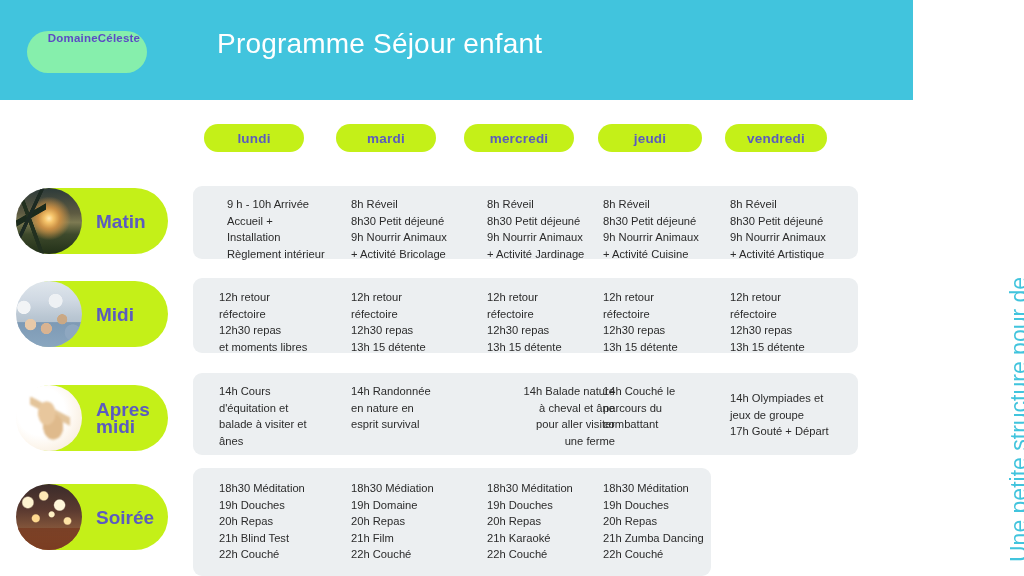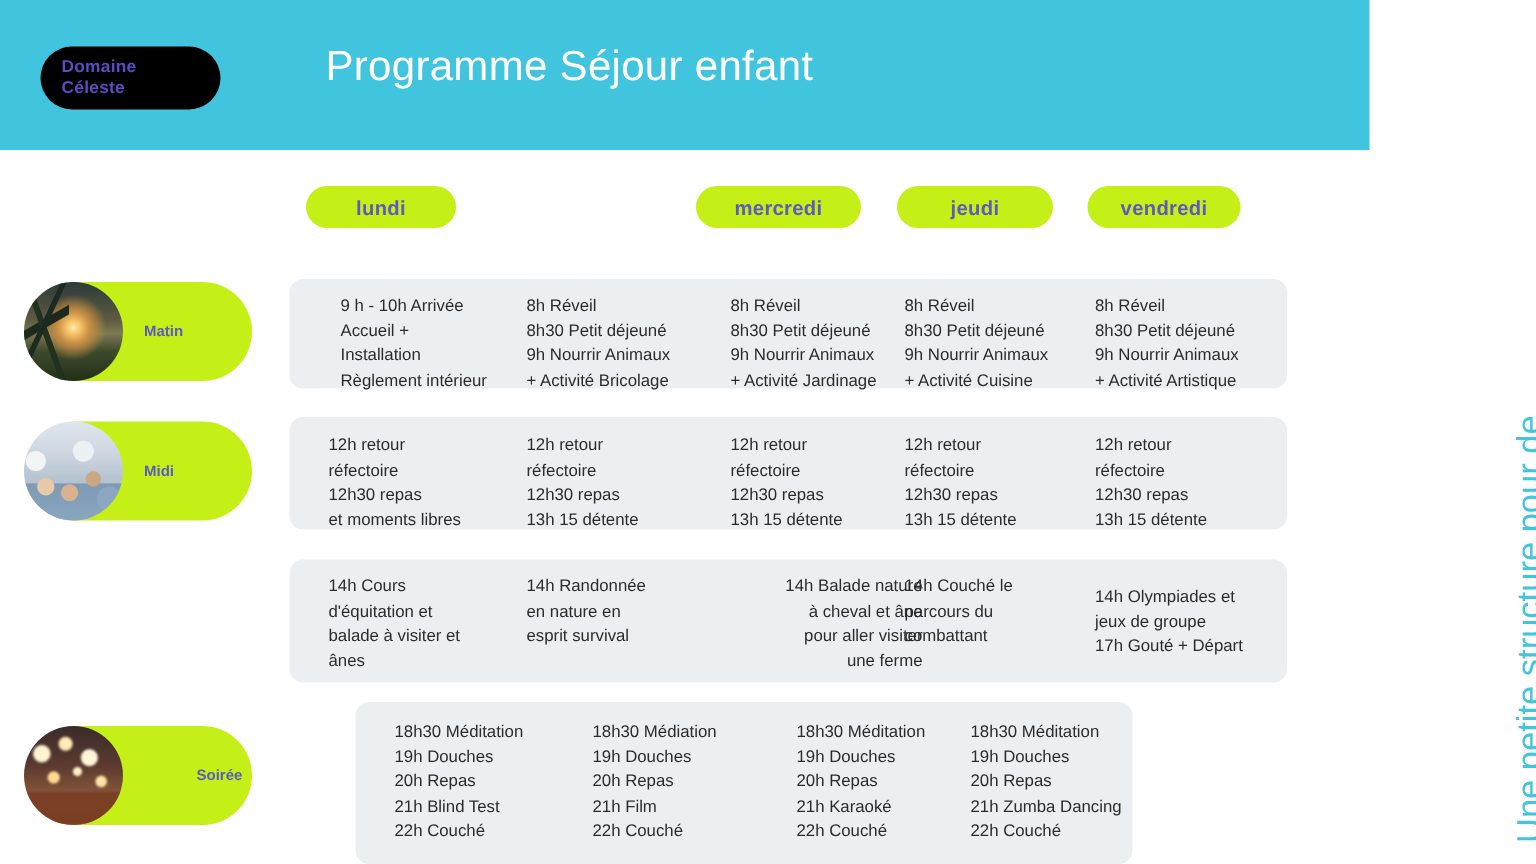--- a/index.html
+++ b/index.html
@@ -14,23 +14,23 @@
   .page{position:relative;width:1024px;height:576px;}
 
   
   .header-band{
     position:absolute;left:0;top:0;width:913px;height:100px;
     background:#41c4dd;
   }
   .brand-badge{
     position:absolute;left:27px;top:31px;
     width:120px;height:42px;
-    background:#000000;
+    background:#86efac;
     border-radius:21px;
-    display:flex;flex-direction:column;justify-content:center;
+    display:flex;flex-direction:row;justify-content:center;
     padding-left:14px;box-sizing:border-box;
   }
   .brand-line{
     color:#5b4bc4;font-size:11.5px;font-weight:bold;line-height:14px;
     letter-spacing:.2px;
   }
   .header-title{
     position:absolute;left:217px;top:28px;
     color:#ffffff;font-size:28px;font-weight:normal;letter-spacing:.2px;
     white-space:nowrap;
@@ -71,21 +71,21 @@
     display:flex;align-items:center;
   }
   .slot-thumb{
     width:66px;height:66px;border-radius:50%;
     flex:0 0 66px;
     background-size:cover;background-position:center;
     margin-left:-2px;
     overflow:hidden;position:relative;
   }
   .slot-label{
-    color:#5b5bbf;font-size:10px;font-weight:bold;
+    color:#5b5bbf;font-size:19px;font-weight:bold;
     line-height:17px;margin-left:14px;white-space:pre-line;
   }
 
   
   .thumb-sunset{
     background:
       radial-gradient(circle at 50% 46%, #ffe9b0 0%, #f6c46a 9%, #c98f45 22%, transparent 45%),
       linear-gradient(#2c3a3a 0%, #5d5a41 38%, #7d7a52 52%, #3e4a2c 70%, #223018 100%);
   }
   .thumb-sunset::after{
@@ -166,20 +166,23 @@
 
   <div class="side-caption">
     <div class="side-caption-inner">Une petite structure pour de
 grands moments</div>
   </div>
 
   <div class="day-row">
     <div class="day-pill" style="left:204px;width:100px;">
       <span>lundi</span>
     </div>
+    <div class="day-pill" style="left:336px;width:100px;">
+      <span>mardi</span>
+    </div>
     <div class="day-pill" style="left:464px;width:110px;">
       <span>mercredi</span>
     </div>
     <div class="day-pill" style="left:598px;width:104px;">
       <span>jeudi</span>
     </div>
     <div class="day-pill" style="left:725px;width:102px;">
       <span>vendredi</span>
     </div>
   </div>
@@ -187,22 +190,27 @@
   <div class="slot-pill" style="top:188px;">
     <div class="slot-thumb thumb-sunset"></div>
     <div class="slot-label">Matin</div>
   </div>
 
   <div class="slot-pill" style="top:281px;">
     <div class="slot-thumb thumb-canteen"></div>
     <div class="slot-label">Midi</div>
   </div>
 
-
-  <div class="slot-pill" style="top:484px;gap:35px;">
+  <div class="slot-pill" style="top:385px;">
+    <div class="slot-thumb thumb-horse"></div>
+    <div class="slot-label">Apres
+midi</div>
+  </div>
+
+  <div class="slot-pill" style="top:484px;">
     <div class="slot-thumb thumb-lights"></div>
     <div class="slot-label">Soirée</div>
   </div>
 
   <div class="card" style="left:193px;top:186px;width:665px;height:73px;">
     <div class="cell" style="left:34px;top:10px;width:120px;">9 h - 10h Arrivée
 Accueil +
 Installation
 Règlement intérieur</div>
     <div class="cell" style="left:158px;top:10px;width:130px;">8h Réveil
@@ -259,28 +267,28 @@
 pour aller visiter
 une ferme</div>
     <div class="cell" style="left:410px;top:10px;width:110px;">14h Couché le
 parcours du
 combattant</div>
     <div class="cell" style="left:537px;top:17px;width:136px;">14h Olympiades et
 jeux de groupe
 17h Gouté +  Départ</div>
   </div>
 
-  <div class="card" style="left:193px;top:468px;width:518px;height:108px;margin-left:44px;">
+  <div class="card" style="left:193px;top:468px;width:518px;height:108px;">
     <div class="cell" style="left:26px;top:12px;width:130px;">18h30 Méditation
 19h Douches
 20h Repas
 21h Blind Test
 22h Couché</div>
     <div class="cell" style="left:158px;top:12px;width:130px;">18h30 Médiation
-19h Douches
+19h Domaine
 20h Repas
 21h Film
 22h Couché</div>
     <div class="cell" style="left:294px;top:12px;width:130px;">18h30 Méditation
 19h Douches
 20h Repas
 21h Karaoké
 22h Couché</div>
     <div class="cell" style="left:410px;top:12px;width:126px;">18h30 Méditation
 19h Douches

